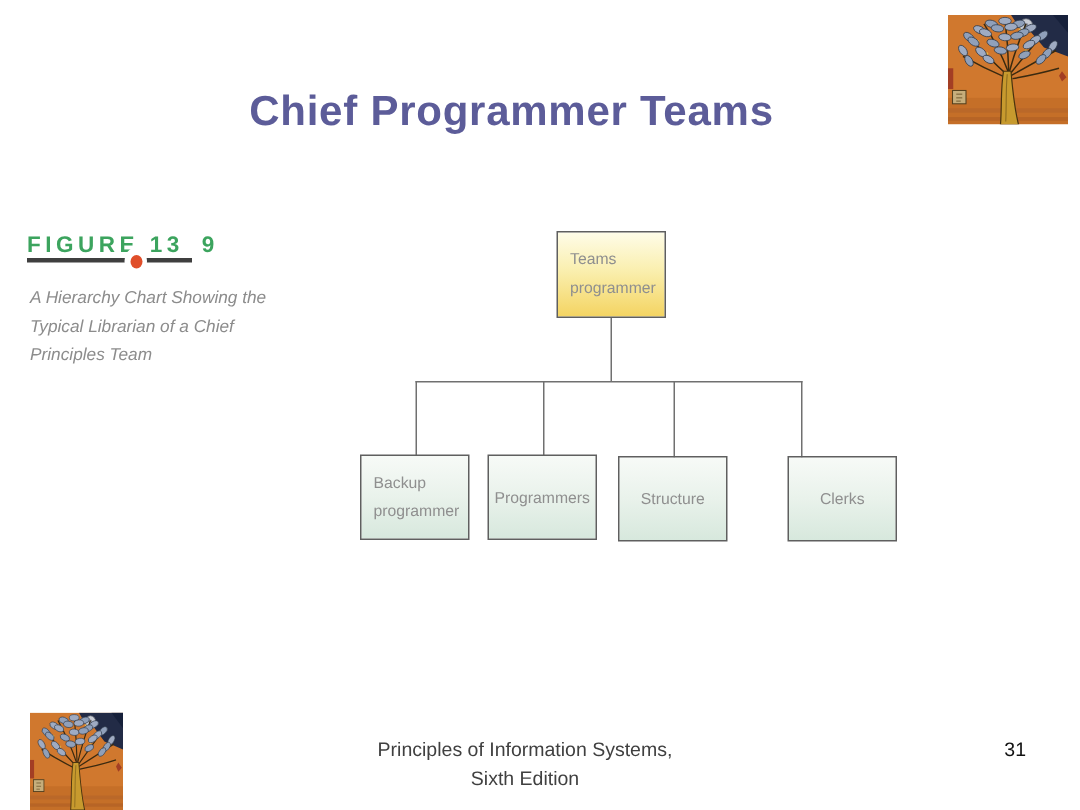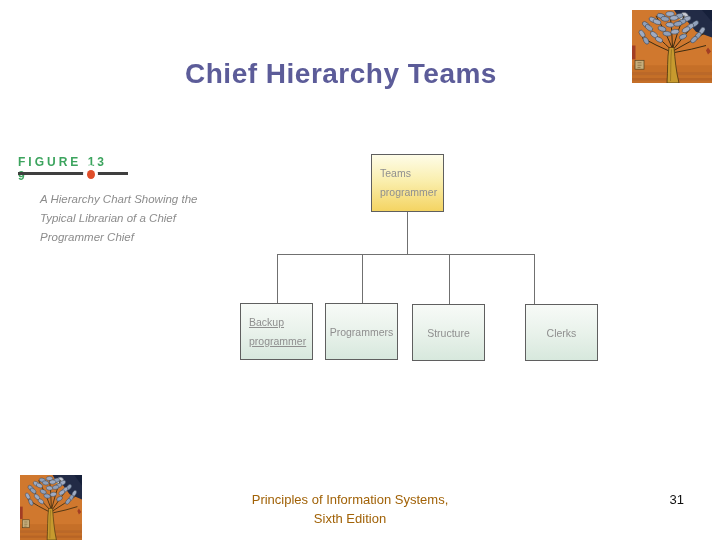--- a/index.html
+++ b/index.html
@@ -11,74 +11,74 @@
   
   .slide-title {
     position:absolute; top:58px; left:0; width:682px;
     text-align:center; font-size:28px; font-weight:bold;
     color:#5C5C99; letter-spacing:0.5px;
   }
 
   
   .fig-label {
     position:absolute; top:155px; left:18px;
-    font-size:12px; font-weight:bold; color:#3CA45E;
-    letter-spacing:3px; display:flex; column-gap:12px; z-index:1;flex-direction:column;
+    font-size:15px; font-weight:bold; color:#3CA45E;
+    letter-spacing:3px; display:flex; column-gap:12px; z-index:1;
   }
   .fig-underline {
     position:absolute; top:172px; left:18px; width:110px; height:3px;
     background:#3F3F3F; z-index:1;
   }
   .fig-marker {
     position:absolute; top:165px; left:83px; width:15px; height:18px;
     background:#ffffff; border-radius:50%; z-index:2;
     display:flex; align-items:center; justify-content:center;
   }
   .fig-marker-dot {
     width:8px; height:9px; border-radius:50%; background:#E04E2A;
   }
   .fig-caption {
     position:absolute; top:190px; left:20px; width:170px;
-    font-style:italic; font-size:11.5px; line-height:19px; color:#8C8C8C;margin-left:20px;
+    font-style:italic; font-size:11.5px; line-height:19px; color:#8C8C8C;
   }
 
   
   .node {
     position:absolute; box-sizing:border-box;
     border:1px solid #5F5F5F; color:#8F8F8F; font-size:10.5px;
   }
   .node-root {
     left:371px; top:154px; width:73px; height:58px;
     background:linear-gradient(180deg,#FEFCE8 0%,#FAEFAF 45%,#F4D462 100%);
     padding:9px 4px 0 8px; line-height:19px;
   }
   .node-child {
     width:73px; height:57px;
     background:linear-gradient(180deg,#F7FAF7 0%,#E9F2EB 50%,#D7E8DD 100%);
   }
-  .node-child.align-left { padding:9px 4px 0 8px; line-height:19px;text-decoration:underline; }
+  .node-child.align-left { padding:9px 4px 0 8px; line-height:19px; }
   .node-child.align-center { display:flex; align-items:center; justify-content:center; }
   .pos-c1 { left:240px; top:303px; }
   .pos-c2 { left:325px; top:303px; }
   .pos-c3 { left:412px; top:304px; }
   .pos-c4 { left:497px; top:304px;margin-left:28px; }
 
   
   .connector { position:absolute; background:#707070; }
   .c-stem { left:407px; top:212px; width:1px; height:42px; }
   .c-bar  { left:277px; top:254px; width:258px; height:1px; }
   .c-d1   { left:277px; top:254px; width:1px; height:50px; }
   .c-d2   { left:362px; top:254px; width:1px; height:50px; }
   .c-d3   { left:449px; top:254px; width:1px; height:51px; }
   .c-d4   { left:534px; top:254px; width:1px; height:51px; }
 
   
   .footer {
     position:absolute; top:490px; left:0; width:700px;
-    text-align:center; font-size:13px; line-height:19px; color:#a16207;
+    text-align:center; font-size:13px; line-height:19px; color:#404040;
   }
   .page-number {
     position:absolute; top:492px; left:640px; width:44px;
     text-align:right; font-size:13px; color:#111111;
   }
 
   
   .art { display:block; }
   .art svg { width:100%; height:100%; display:block; }
   .art-top-right { position:absolute; left:632px; top:10px; width:80px; height:73px; }
@@ -149,40 +149,40 @@
       <ellipse cx="43" cy="22" rx="4.2" ry="2.4" fill="#9FABC2" transform="rotate(-8 43 22)"></ellipse>
       <ellipse cx="51" cy="27" rx="4" ry="2.3" fill="#90A0BA" transform="rotate(-25 51 27)"></ellipse>
     </g>
     <path d="M35 74 C36 60 35 50 37 38 L42 38 C43 50 44 62 47 74 Z" fill="#C79A2E" stroke="#4A340F" stroke-width="0.8"></path>
     <path d="M38.5 72 C39 60 38.5 50 39.5 40" stroke="#8A6A1E" stroke-width="0.7" fill="none"></path>
   </symbol>
 </svg>
 
 <div class="slide">
 
-  <div class="slide-title">Chief Hierarchy Teams</div>
+  <div class="slide-title">Chief Programmer Teams</div>
 
   <div class="art art-top-right">
     <svg>
         <use href="#tree-art"></use>
       </svg>
   </div>
 
   <div class="fig-label">
     <span>FIGURE 13</span>
     <span>9</span>
   </div>
   <div class="fig-underline"></div>
   <div class="fig-marker">
     <div class="fig-marker-dot"></div>
   </div>
   <div class="fig-caption">
     <div>A Hierarchy Chart Showing the</div>
     <div>Typical Librarian of a Chief</div>
-    <div>Programmer Chief</div>
+    <div>Principles Team</div>
   </div>
 
   <div class="connector c-stem"></div>
   <div class="connector c-bar"></div>
   <div class="connector c-d1"></div>
   <div class="connector c-d2"></div>
   <div class="connector c-d3"></div>
   <div class="connector c-d4"></div>
 
   <div class="node node-root">Teams programmer</div>

